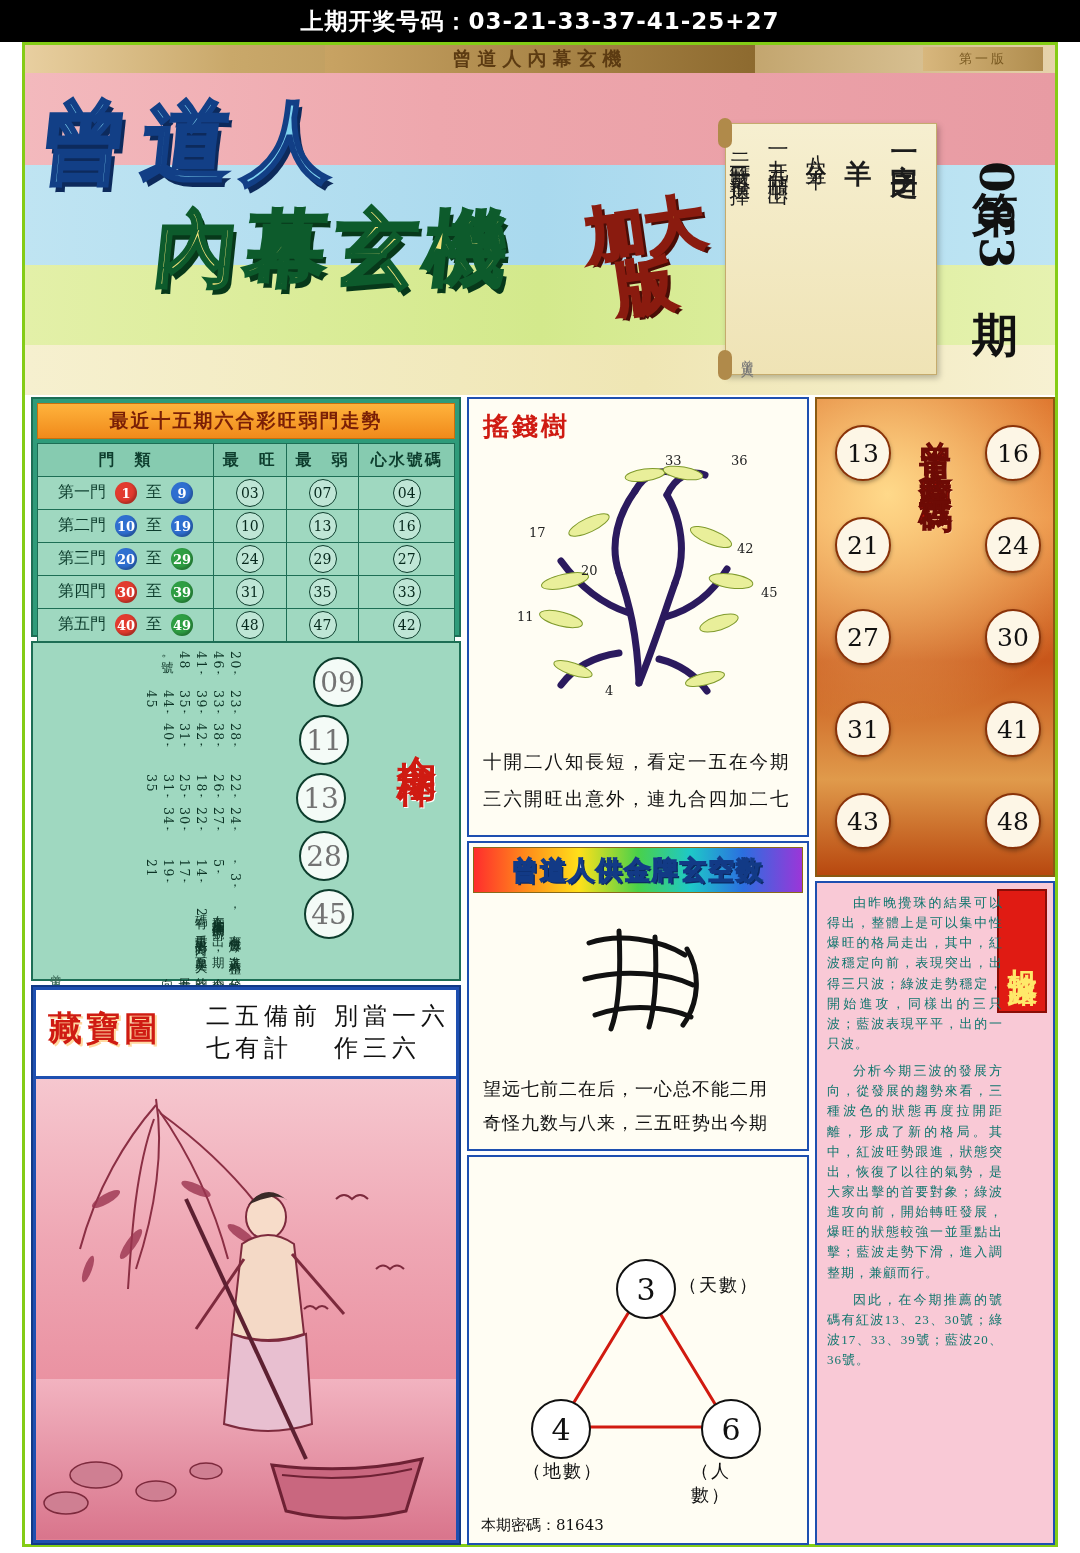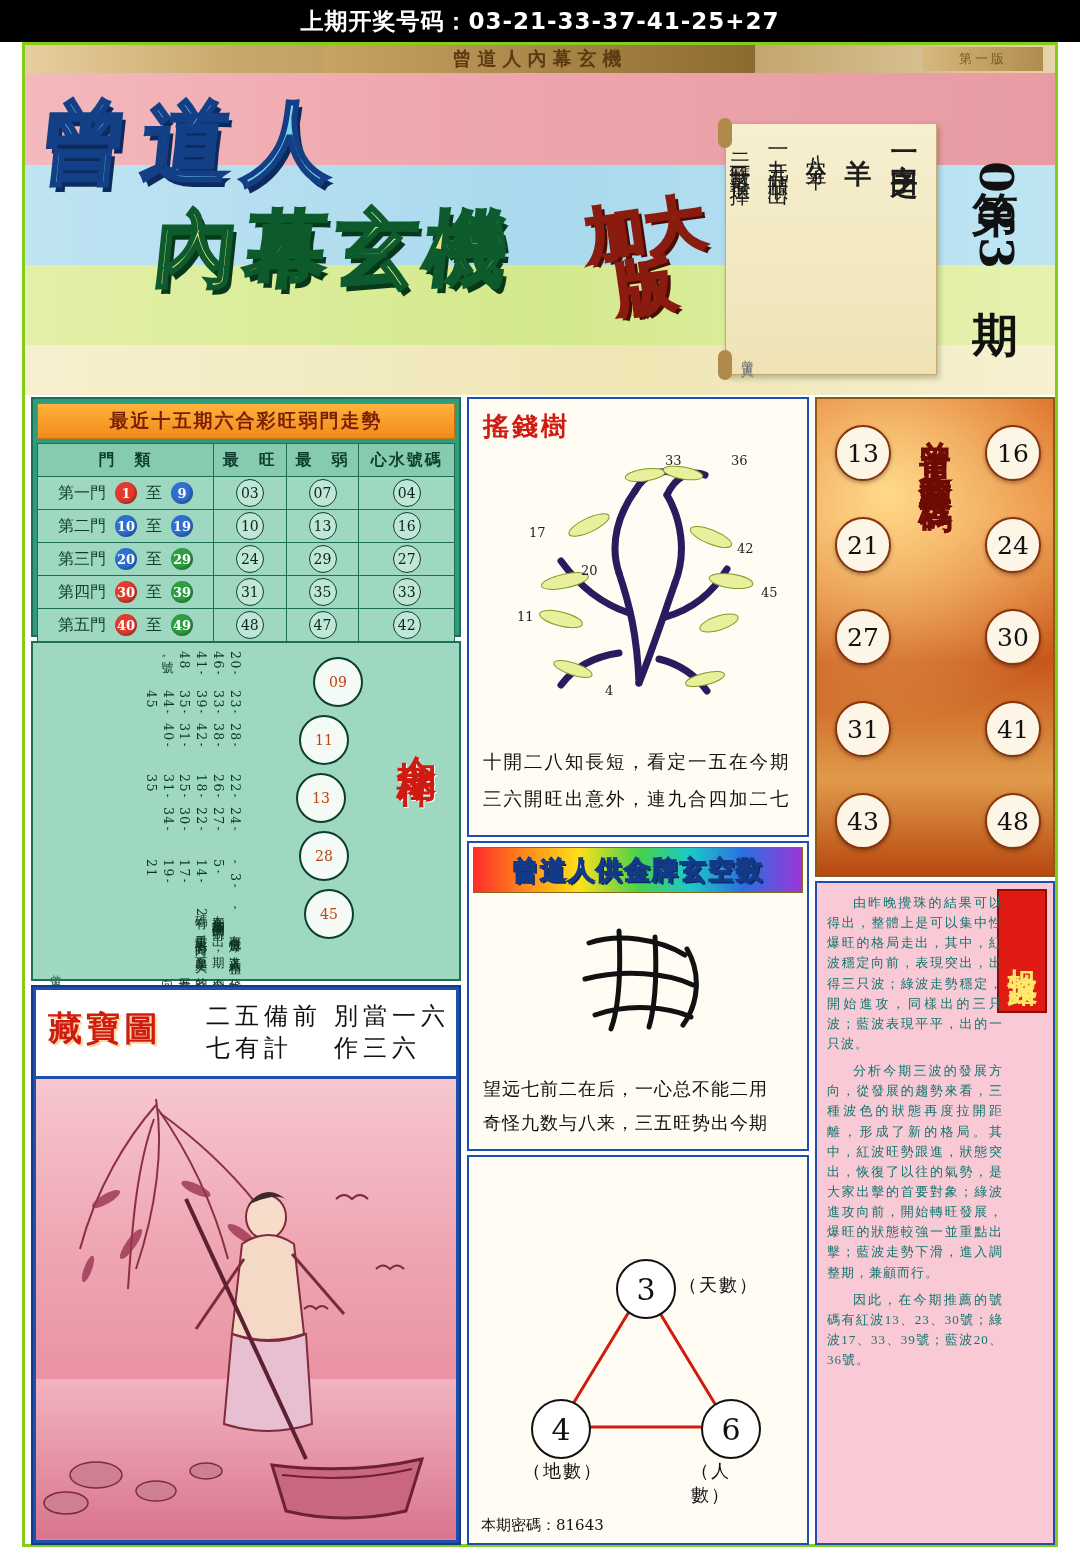--- a/index.html
+++ b/index.html
@@ -101,21 +101,21 @@
     color:#7a1f06;font-size:19px;font-weight:bold;letter-spacing:2px;
     font-family:"DejaVu Serif","Liberation Serif",serif;
     text-align:right;
   }
   #trend table{width:calc(100% - 8px);margin:2px 4px;border-collapse:collapse;}
   #trend th,#trend td{
     border:1px solid #1d6e55;color:#0d3d2d;font-size:16px;text-align:center;
     height:30px;background:#9fd8c0;font-family:"DejaVu Serif","Liberation Serif",serif;
   }
   #trend th{background:#86cbb0;font-weight:bold;letter-spacing:2px;}
-  .gate{display:flex;align-items:center;justify-content:center;gap:9px;}
+  .gate{display:flex;align-items:flex-start;justify-content:center;gap:9px;}
   .ball{
     display:inline-flex;align-items:center;justify-content:center;
     width:22px;height:22px;border-radius:50%;color:#fff;font-size:13px;font-weight:bold;
     box-shadow:inset -2px -2px 3px rgba(0,0,0,.25);
   }
   .ball.red{background:#e23b2e;}
   .ball.blue{background:#2f6fd0;}
   .ball.green{background:#2e9e43;}
   .circ{
     display:inline-flex;align-items:center;justify-content:center;
@@ -132,21 +132,21 @@
     display:flex;flex-direction:row-reverse;gap:6px;
     writing-mode:vertical-rl;
     font-size:12.5px;line-height:1.35;color:#0c3325;letter-spacing:1.5px;
     font-family:"DejaVu Serif","Liberation Serif",serif;
   }
   #vtext .ln{writing-mode:vertical-rl;}
   #vsign{position:absolute;left:14px;bottom:8px;writing-mode:vertical-rl;font-size:12px;color:#3b6b58;letter-spacing:2px;}
   #today-nums{position:absolute;left:280px;top:14px;display:flex;flex-direction:column;gap:8px;align-items:center;}
   #today-nums .bignum{
     width:46px;height:46px;border-radius:50%;border:2px solid #0d3d2d;background:#f4fbf7;
-    display:flex;align-items:center;justify-content:center;font-size:14px;color:#c2410c;
+    display:flex;align-items:center;justify-content:center;font-size:28px;color:#737373;
     font-family:"DejaVu Serif","Liberation Serif",serif;
   }
   #today-label{
     position:absolute;right:14px;top:80px;writing-mode:vertical-rl;
     font-size:40px;font-weight:bold;color:#cf1b12;letter-spacing:6px;
     font-family:"DejaVu Serif","Liberation Serif",serif;
     text-shadow:1px 1px 0 #fff;
   }
   
   #treasure{

